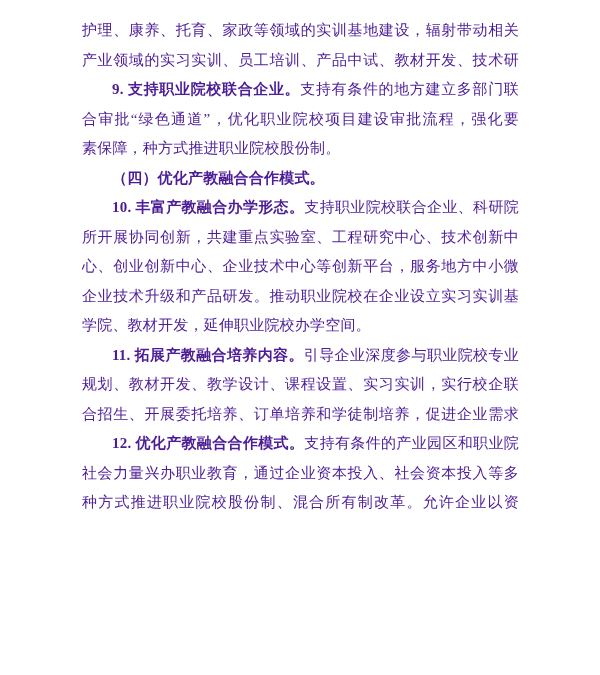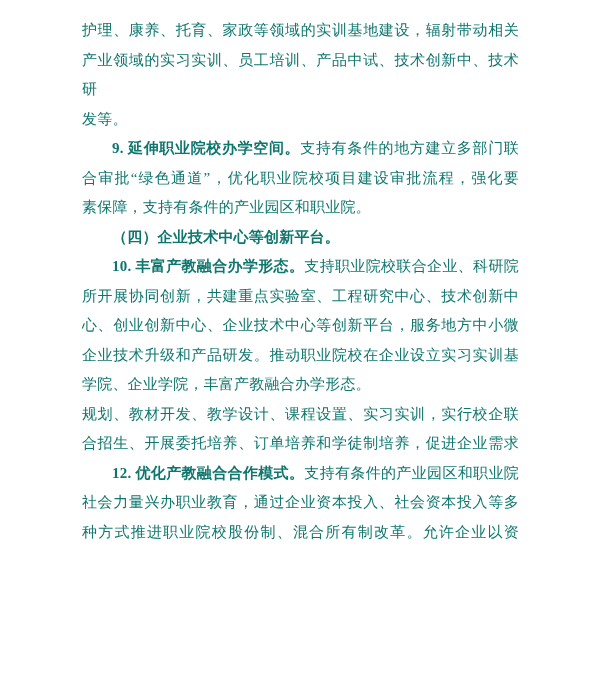--- a/index.html
+++ b/index.html
@@ -13,21 +13,21 @@
     height: 675px;
     background: #ffffff;
     overflow: hidden;
     font-family: "Liberation Serif", "DejaVu Serif", serif;
   }
   .text-block {
     position: absolute;
     left: 82px;
     top: 16px;
     width: 437px;
-    color: #0f766e;
+    color: #4c1d95;
   }
   .para {
     margin: 0;
     padding: 0;
   }
   .line {
     font-size: 15px;
     line-height: 29.5px;
     text-align: justify;
     letter-spacing: 0.2px;
@@ -56,43 +56,43 @@
   }
 </style>
 </head>
 <body>
 
 <div class="page">
   <div class="text-block">
 
     <div class="para">
       <div class="line full">护理、康养、托育、家政等领域的实训基地建设，辐射带动相关</div>
-      <div class="line full">产业领域的实习实训、员工培训、产品中试、技术创新中、技术研</div>
-      <div class="line last">发等。</div>
+      <div class="line full">产业领域的实习实训、员工培训、产品中试、教材开发、技术研</div>
     </div>
 
     <div class="para">
-      <div class="line full indent"><span class="num">9. </span><span class="heading">延伸职业院校办学空间。</span><span class="seg">支持有条件的地方建立多部门联</span></div>
+      <div class="line full indent"><span class="num">9. </span><span class="heading">支持职业院校联合企业。</span><span class="seg">支持有条件的地方建立多部门联</span></div>
       <div class="line full">合审批“绿色通道”，优化职业院校项目建设审批流程，强化要</div>
-      <div class="line last">素保障，支持有条件的产业园区和职业院。</div>
+      <div class="line last">素保障，种方式推进职业院校股份制。</div>
     </div>
 
     <div class="para">
-      <div class="line last indent section">（四）企业技术中心等创新平台。</div>
+      <div class="line last indent section">（四）优化产教融合合作模式。</div>
     </div>
 
     <div class="para">
       <div class="line full indent"><span class="num">10. </span><span class="heading">丰富产教融合办学形态。</span><span class="seg">支持职业院校联合企业、科研院</span></div>
       <div class="line full">所开展协同创新，共建重点实验室、工程研究中心、技术创新中</div>
       <div class="line full">心、创业创新中心、企业技术中心等创新平台，服务地方中小微</div>
       <div class="line full">企业技术升级和产品研发。推动职业院校在企业设立实习实训基</div>
-      <div class="line last">学院、企业学院，丰富产教融合办学形态。</div>
+      <div class="line last">学院、教材开发，延伸职业院校办学空间。</div>
     </div>
 
     <div class="para">
+      <div class="line full indent"><span class="num">11. </span><span class="heading">拓展产教融合培养内容。</span><span class="seg">引导企业深度参与职业院校专业</span></div>
       <div class="line full">规划、教材开发、教学设计、课程设置、实习实训，实行校企联</div>
       <div class="line full">合招生、开展委托培养、订单培养和学徒制培养，促进企业需求</div>
     </div>
 
     <div class="para">
       <div class="line full indent"><span class="num">12. </span><span class="heading">优化产教融合合作模式。</span><span class="seg">支持有条件的产业园区和职业院</span></div>
       <div class="line full">社会力量兴办职业教育，通过企业资本投入、社会资本投入等多</div>
       <div class="line full">种方式推进职业院校股份制、混合所有制改革。允许企业以资</div>
     </div>
 

